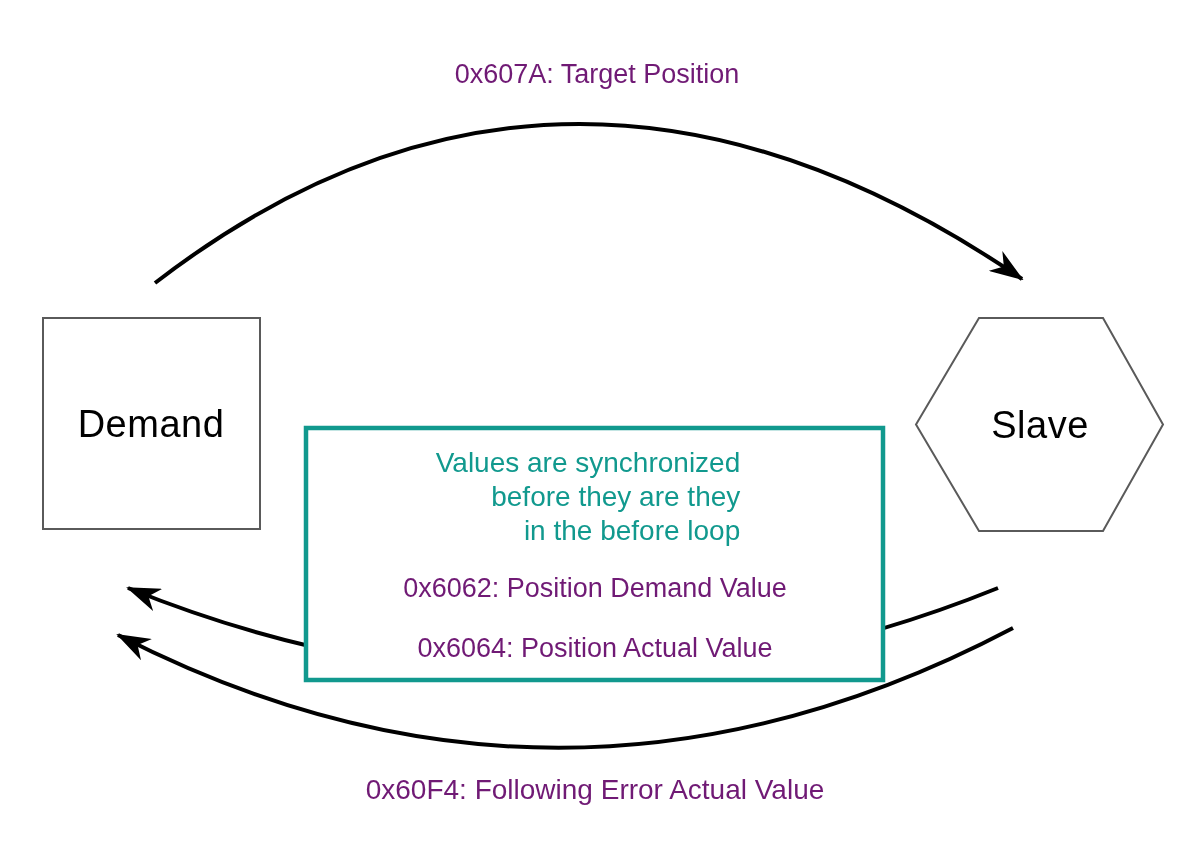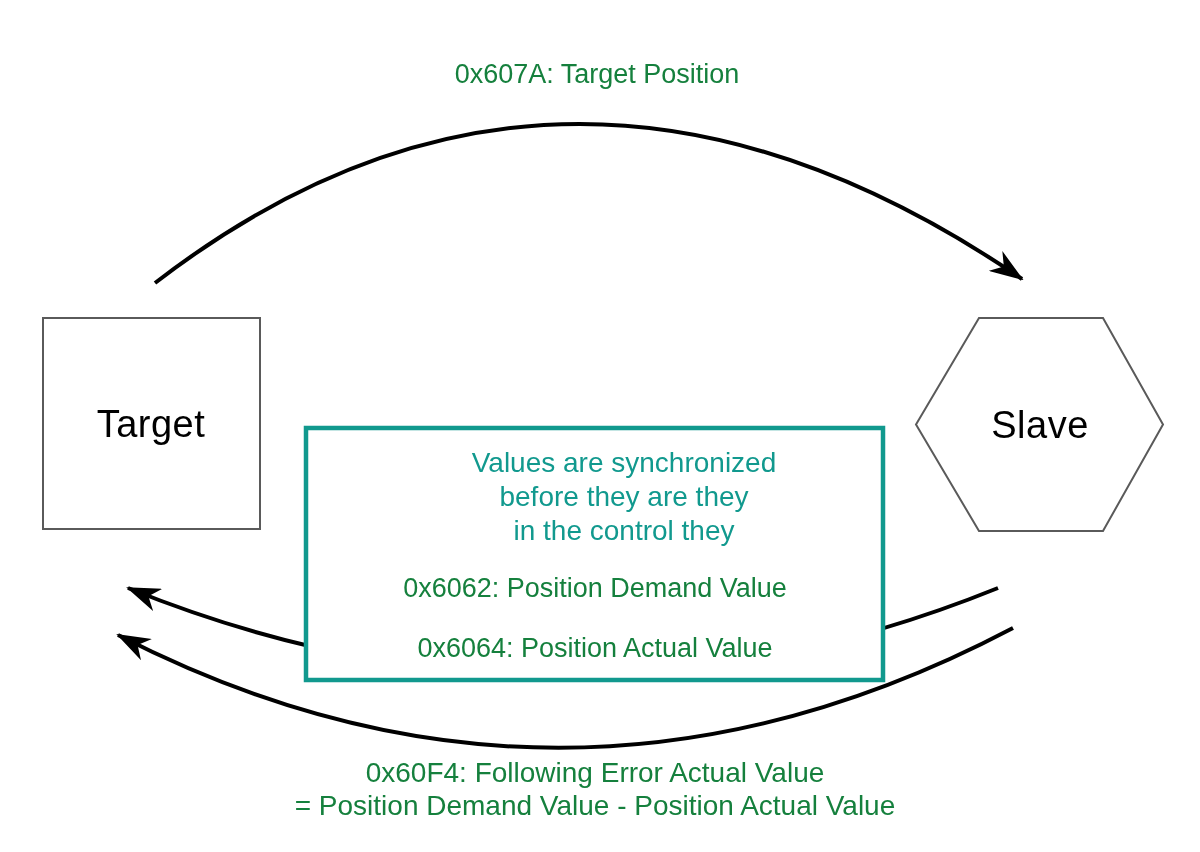--- a/index.html
+++ b/index.html
@@ -19,40 +19,40 @@
     position: absolute;
     left: 0;
     top: 0;
   }
   .txt {
     position: absolute;
     transform: translate(-50%, -50%);
     white-space: nowrap;
     text-align: center;
   }
-  .magenta { color: #15803d; }
+  .magenta { color: #701a75; }
   .teal    { color: #11998e; }
   .node-label {
     color: #000000;
     font-size: 38px;
     letter-spacing: 0.5px;
   }
   .label-26 { font-size: 27px; }
   .sync-note {
     font-size: 28px;
     line-height: 34px;
   }
   .bottom-note {
     font-size: 28px;
     line-height: 33px;
   }
   .pos-top-label     { left: 597px; top: 74px;  }
   .pos-master-label  { left: 151px; top: 424px; }
   .pos-slave-label   { left: 1040px; top: 425px; }
-  .pos-sync-note     { left: 624px; top: 497px; }
+  .pos-sync-note     { left: 588px; top: 497px; text-align: right; }
   .pos-demand-label  { left: 595px; top: 588px; }
   .pos-actual-label  { left: 595px; top: 648px; text-align: center; }
   .pos-bottom-note   { left: 595px; top: 789px; }
 </style>
 </head>
 <body>
 
 <div class="canvas">
 
   <svg width="1200" height="852" viewBox="0 0 1200 852">
@@ -70,32 +70,31 @@
 
     <rect x="43" y="318" width="217" height="211" fill="#ffffff" stroke="#5a5a5a" stroke-width="2"></rect>
 
     <polygon points="916,424.5 979,318 1103,318 1163,424.5 1103,531 979,531" fill="#ffffff" stroke="#5a5a5a" stroke-width="2"></polygon>
 
     <rect x="306" y="428" width="577" height="252" fill="#ffffff" stroke="#11998e" stroke-width="4.5"></rect>
   </svg>
 
   <div class="txt magenta label-26 pos-top-label">0x607A: Target Position</div>
 
-  <div class="txt node-label pos-master-label">Target</div>
+  <div class="txt node-label pos-master-label">Demand</div>
 
   <div class="txt node-label pos-slave-label">Slave</div>
 
   <div class="txt teal sync-note pos-sync-note">
     <div>Values are synchronized</div>
     <div>before they are they</div>
-    <div>in the control they</div>
+    <div>in the before loop</div>
   </div>
 
   <div class="txt magenta label-26 pos-demand-label">0x6062: Position Demand Value</div>
 
   <div class="txt magenta label-26 pos-actual-label">0x6064: Position Actual Value</div>
 
   <div class="txt magenta bottom-note pos-bottom-note">
     <div>0x60F4: Following Error Actual Value</div>
-    <div>= Position Demand Value - Position Actual Value</div>
   </div>
 
 </div>
 
 </body></html>

